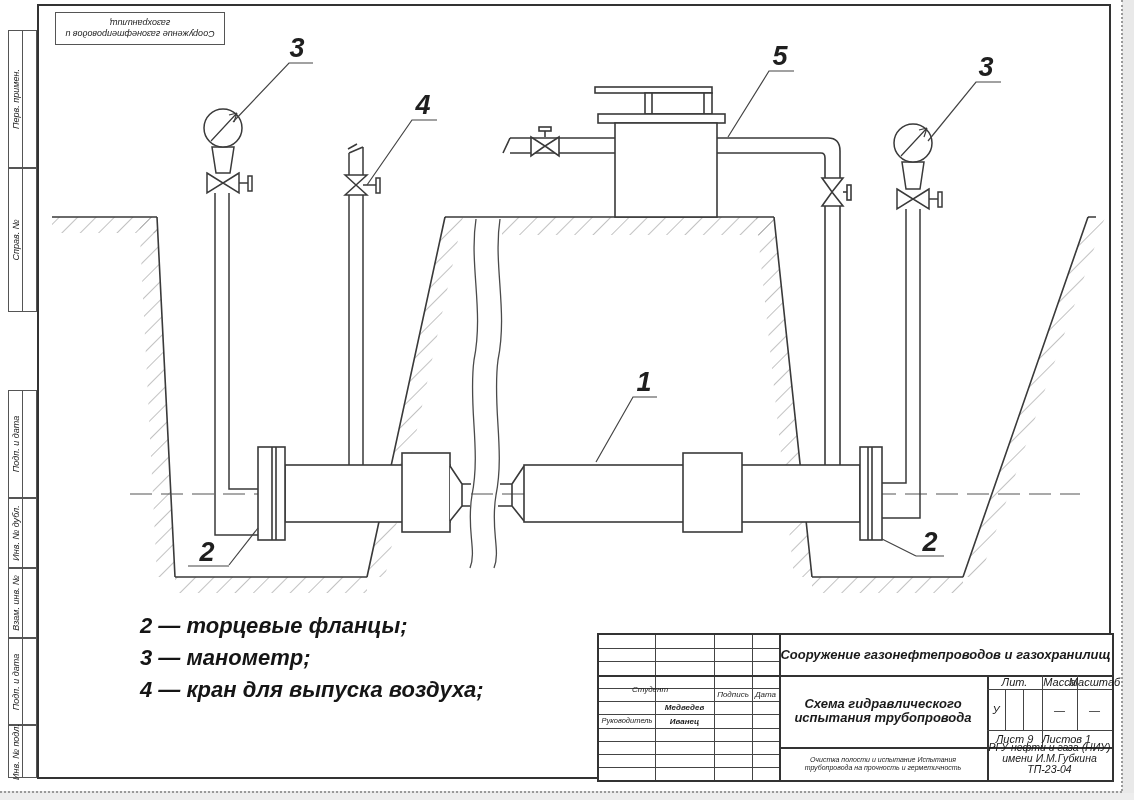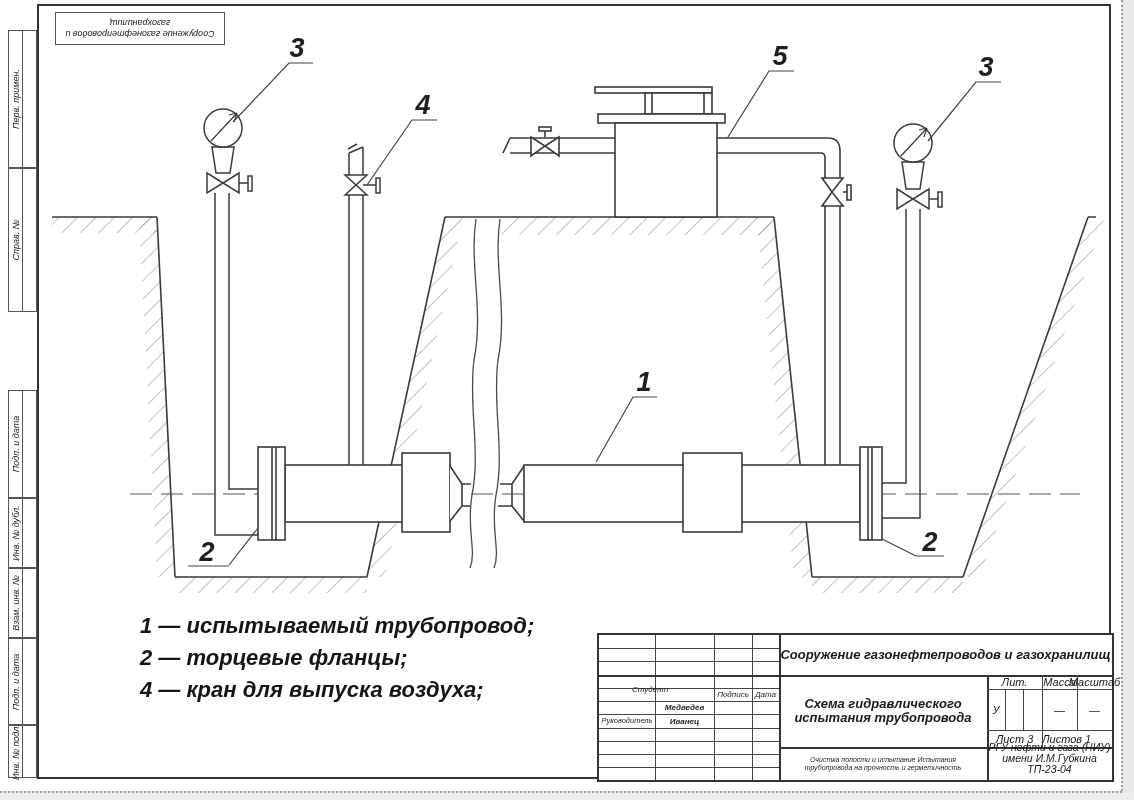--- a/index.html
+++ b/index.html
@@ -189,22 +189,22 @@
     <div class="mcol">
         <span class="mlabel">Инв. № подл.</span>
       </div>
   </div>
 
   <div id="stamp">
     <div class="inner">Сооружение газонефтепроводов и газохранилищ</div>
   </div>
 
   <div id="legend">
-    <div>1 — испытываемый трубопровод;</div>
     <div>2 — торцевые фланцы;</div>
+    <div>3 — манометр;</div>
     <div>4 — кран для выпуска воздуха;</div>
   </div>
 
   <div id="tblock">
 
     <div class="vl" style="left:56px;top:0;height:145px;"></div>
     <div class="vl" style="left:115px;top:0;height:145px;"></div>
     <div class="vl" style="left:153px;top:0;height:145px;"></div>
     <div class="vl th" style="left:180px;top:0;height:145px;"></div>
     <div class="hl" style="left:0;top:13px;width:180px;"></div>
@@ -237,21 +237,21 @@
     <div class="cell fs13" style="left:180px;top:40px;width:208px;height:72px;flex-direction:column;">
       <span>Схема гидравлического</span>
       <span>испытания трубопровода</span>
     </div>
     <div class="cell fs9" style="left:388px;top:40px;width:55px;height:14px;">Лит.</div>
     <div class="cell fs9" style="left:443px;top:40px;width:35px;height:14px;">Масса</div>
     <div class="cell fs9" style="left:478px;top:40px;width:35px;height:14px;">Масштаб</div>
     <div class="cell fs9" style="left:388px;top:54px;width:18px;height:41px;">У</div>
     <div class="cell fs9" style="left:443px;top:54px;width:35px;height:41px;">—</div>
     <div class="cell fs9" style="left:478px;top:54px;width:35px;height:41px;">—</div>
-    <div class="cell fs9" style="left:388px;top:95px;width:55px;height:17px;">Лист 3</div>
+    <div class="cell fs9" style="left:388px;top:95px;width:55px;height:17px;">Лист 9</div>
     <div class="cell fs9" style="left:443px;top:95px;width:70px;height:17px;justify-content:flex-start;box-sizing:border-box;">Листов 1</div>
     <div class="cell fs7" style="left:180px;top:112px;width:208px;height:33px;flex-direction:column;">
       <span>Очистка полости и испытание Испытания</span>
       <span>трубопровода на прочность и герметичность</span>
     </div>
     <div class="cell fs10" style="left:388px;top:112px;width:125px;height:23px;flex-direction:column;">
       <span>РГУ нефти и газа (НИУ)</span>
       <span>имени И.М.Губкина</span>
       <span>ТП-23-04</span>
     </div>

